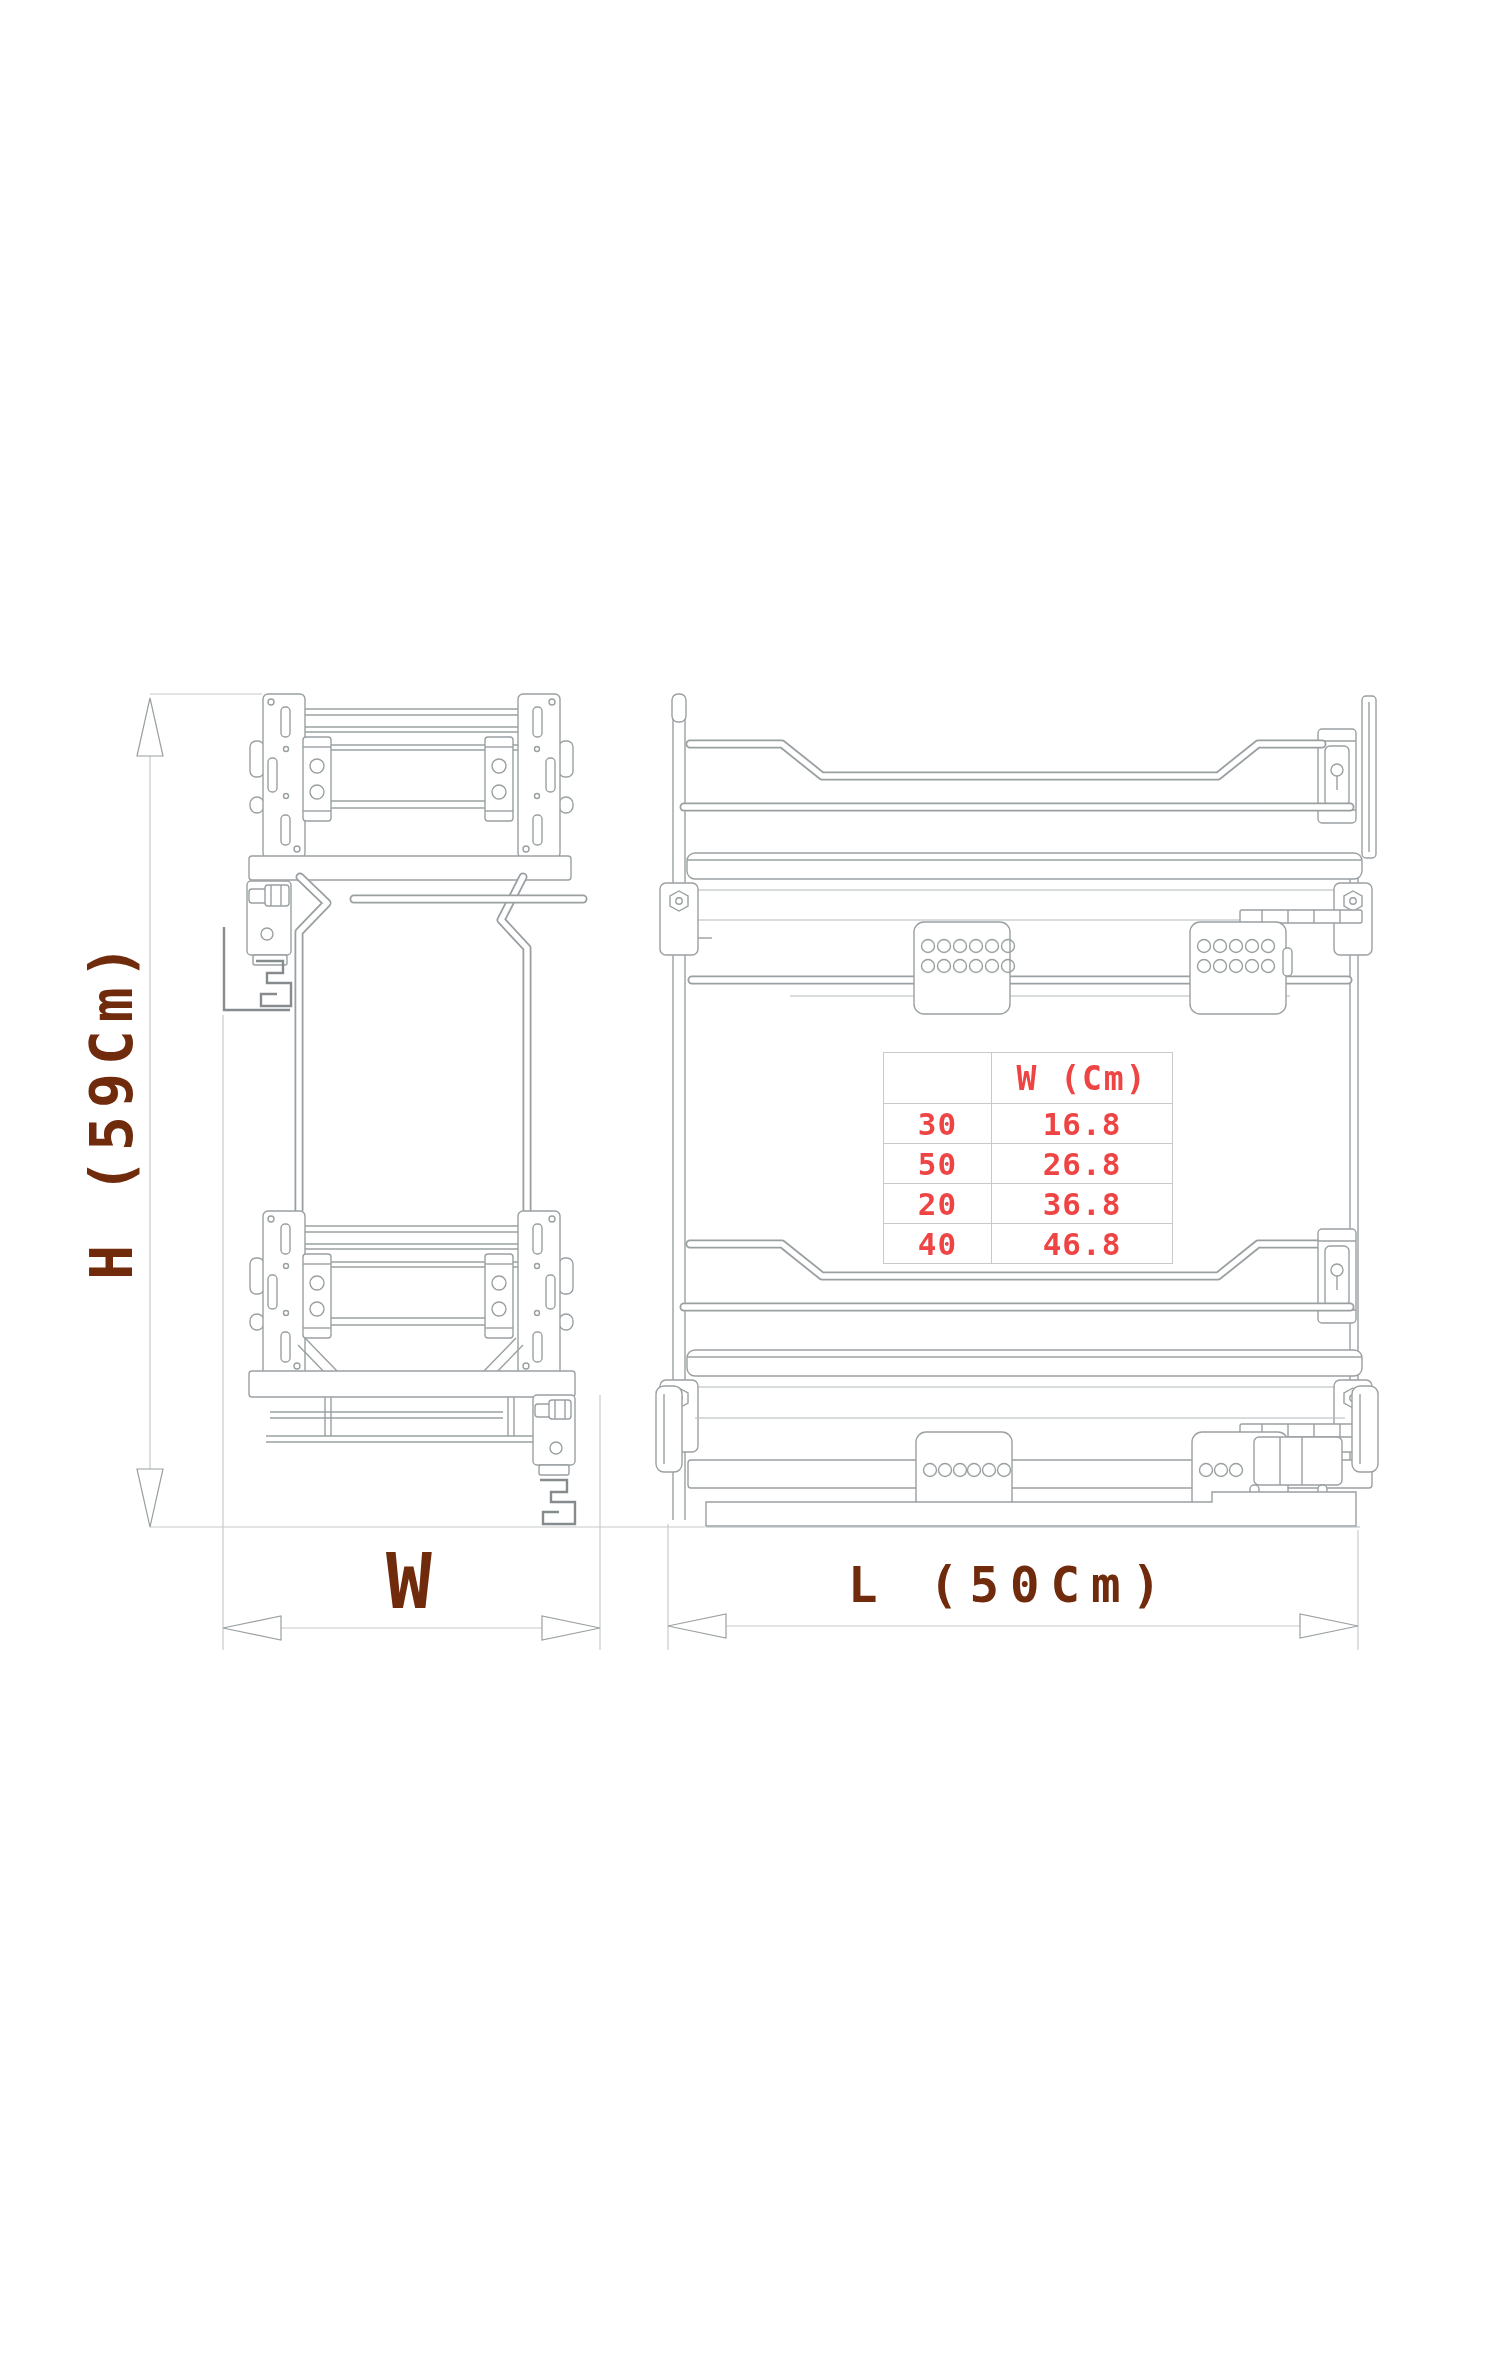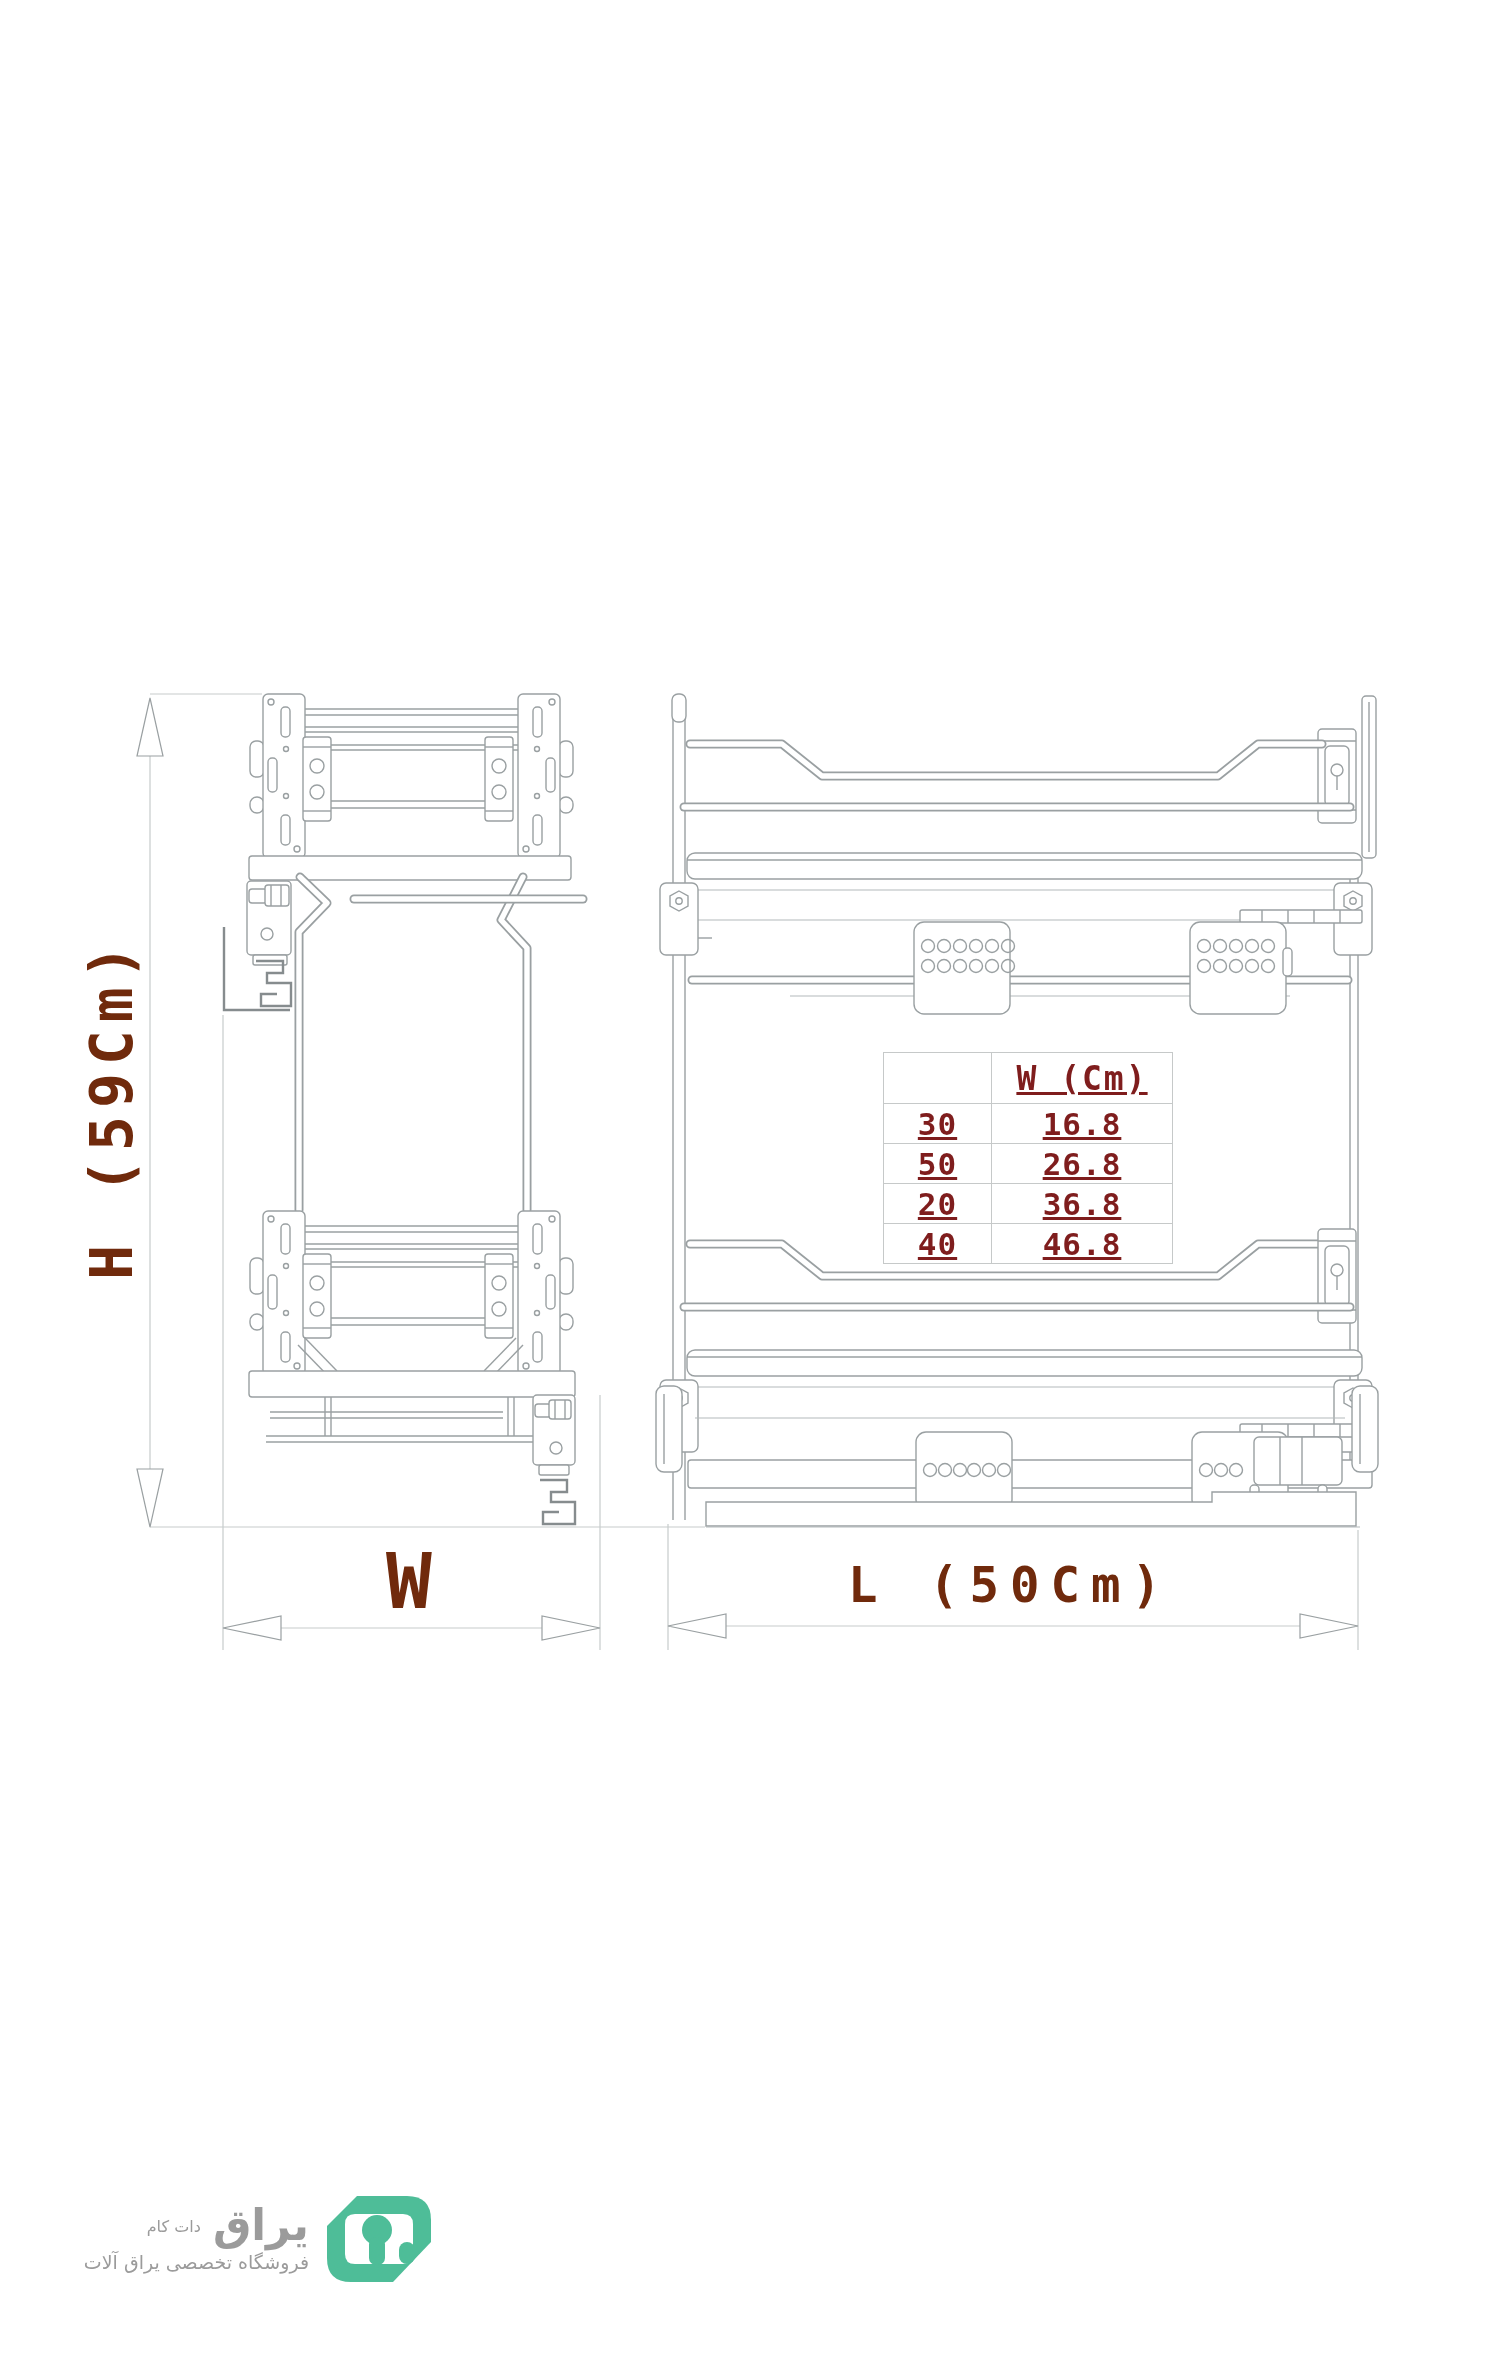--- a/index.html
+++ b/index.html
@@ -17,21 +17,21 @@
   .arr{fill:#ffffff;stroke:#9aa0a2;stroke-width:1.2;}
   
   .dimlabel{position:absolute;color:#702a0c;font-weight:700;white-space:nowrap;text-align:center;}
   .h-label{left:-98px;top:1076px;width:420px;height:64px;line-height:64px;font-size:58px;
            letter-spacing:8px;transform:rotate(-90deg);}
   .w-label{left:309px;top:1540px;width:200px;height:84px;line-height:84px;font-size:76px;}
   .l-label{left:710px;top:1548px;width:600px;height:76px;line-height:76px;font-size:49px;letter-spacing:11px;}
   
   .size-table{position:absolute;left:883px;top:1052px;border-collapse:collapse;background:#fff;}
   .size-table td{border:1.5px solid #c6c9c9;text-align:center;vertical-align:middle;
-                 color:#7f1d1d;font-weight:700;padding:0;text-decoration:underline;}
+                 color:#ef4444;font-weight:700;padding:0;}
   .size-table .c1{width:107px;}
   .size-table .c2{width:180px;}
   .size-table tr.hd td{height:50px;font-size:33px;letter-spacing:2px;}
   .size-table tr.rw td{height:39px;font-size:31px;letter-spacing:1px;}
   
   .logo{position:absolute;left:103px;top:2190px;width:334px;height:102px;}
   .logo-icon{position:absolute;right:0;top:0;}
   .logo-text{position:absolute;right:128px;top:14px;width:206px;direction:rtl;text-align:right;
              color:#9b9b9b;font-family:"DejaVu Sans","Liberation Sans",sans-serif;}
   .logo-brand{font-size:43px;font-weight:700;line-height:1;}
@@ -375,30 +375,14 @@
         <td class="c1">20</td>
         <td class="c2">36.8</td>
       </tr>
       <tr class="rw">
         <td class="c1">40</td>
         <td class="c2">46.8</td>
       </tr>
     </tbody>
   </table>
 
-  <div class="logo">
-    <svg class="logo-icon" width="116" height="98" viewBox="0 0 116 98">
-      <path fill="#4ebd98" d="M36,6 H86 Q110,6 110,30 V52 L72,92 H30 Q6,92 6,68 V36 Z"></path>
-      <path fill="#ffffff" d="M34,24 H82 Q92,24 92,34 V64 Q92,74 82,74 H34 Q24,74 24,64 V34 Q24,24 34,24 Z"></path>
-      <circle fill="#4ebd98" cx="56" cy="40" r="15"></circle>
-      <rect fill="#4ebd98" x="48" y="47" width="16" height="28" rx="7"></rect>
-      <rect fill="#4ebd98" x="78" y="52" width="16" height="22" rx="8"></rect>
-    </svg>
-    <div class="logo-text">
-      <div>
-        <span class="logo-brand">یراق</span>
-        <span class="logo-suffix">دات کام</span>
-      </div>
-      <div class="logo-tagline">فروشگاه تخصصی یراق آلات</div>
-    </div>
-  </div>
 
 </div>
 
 </body></html>

